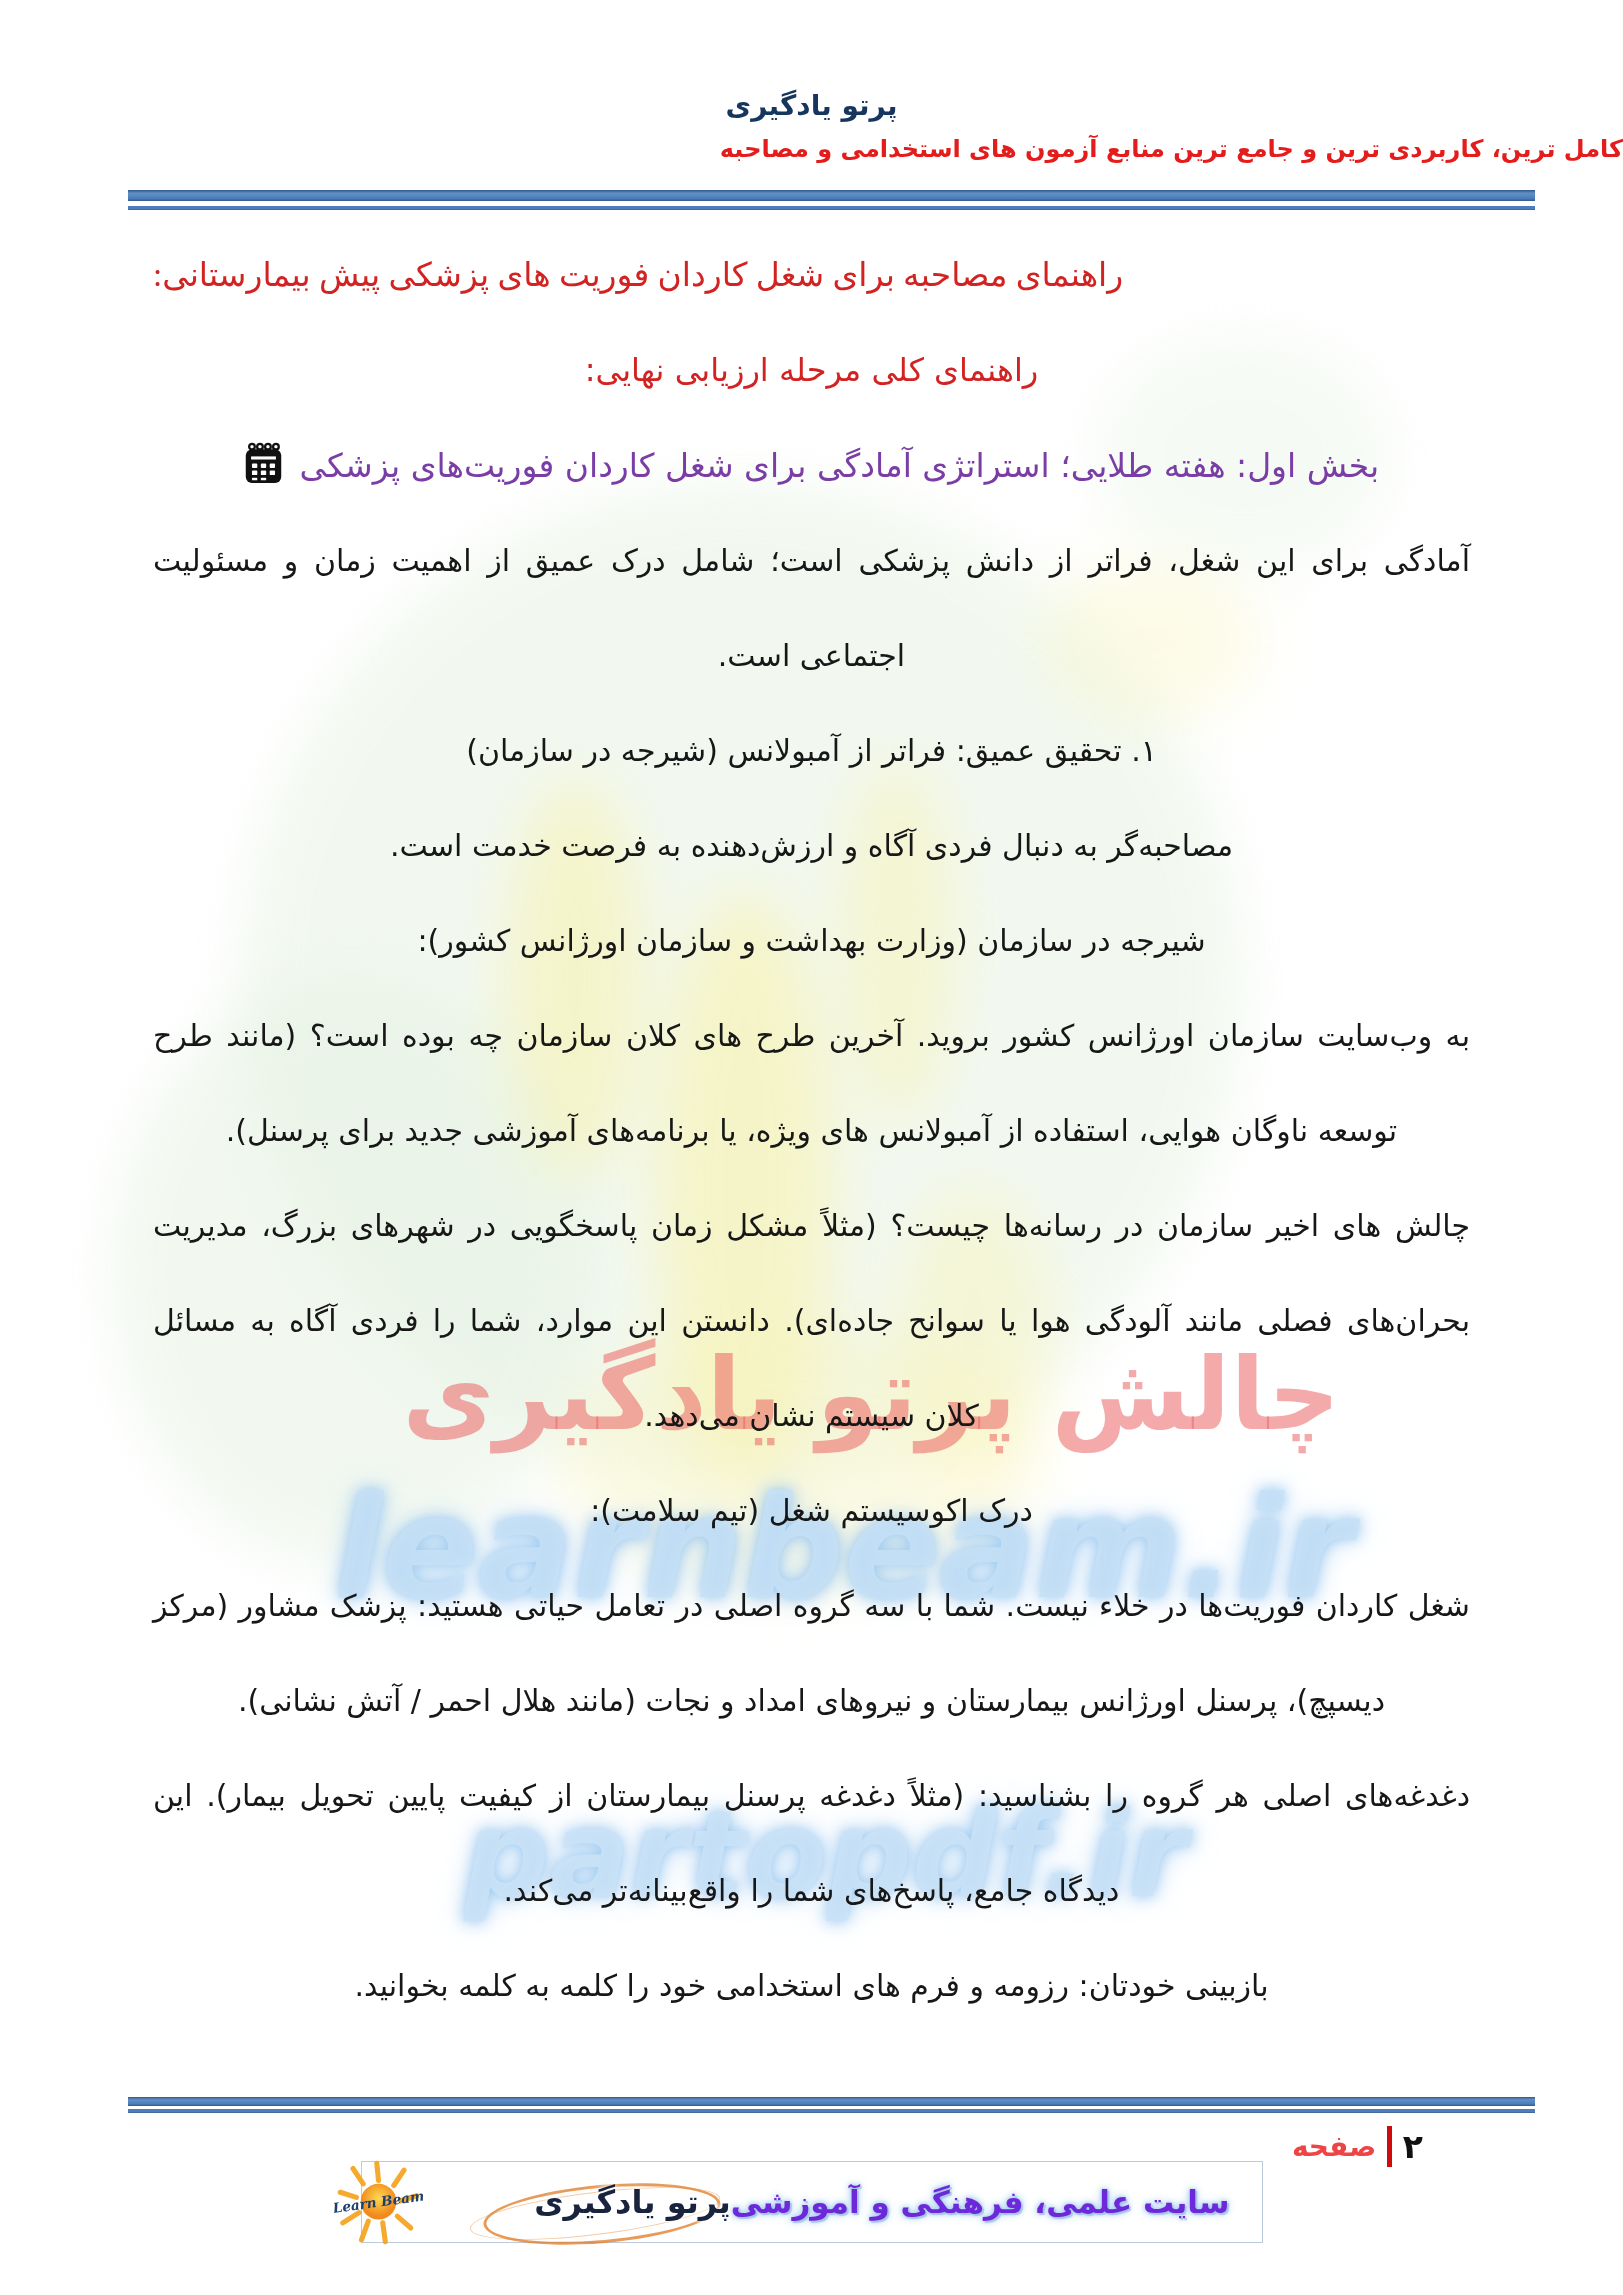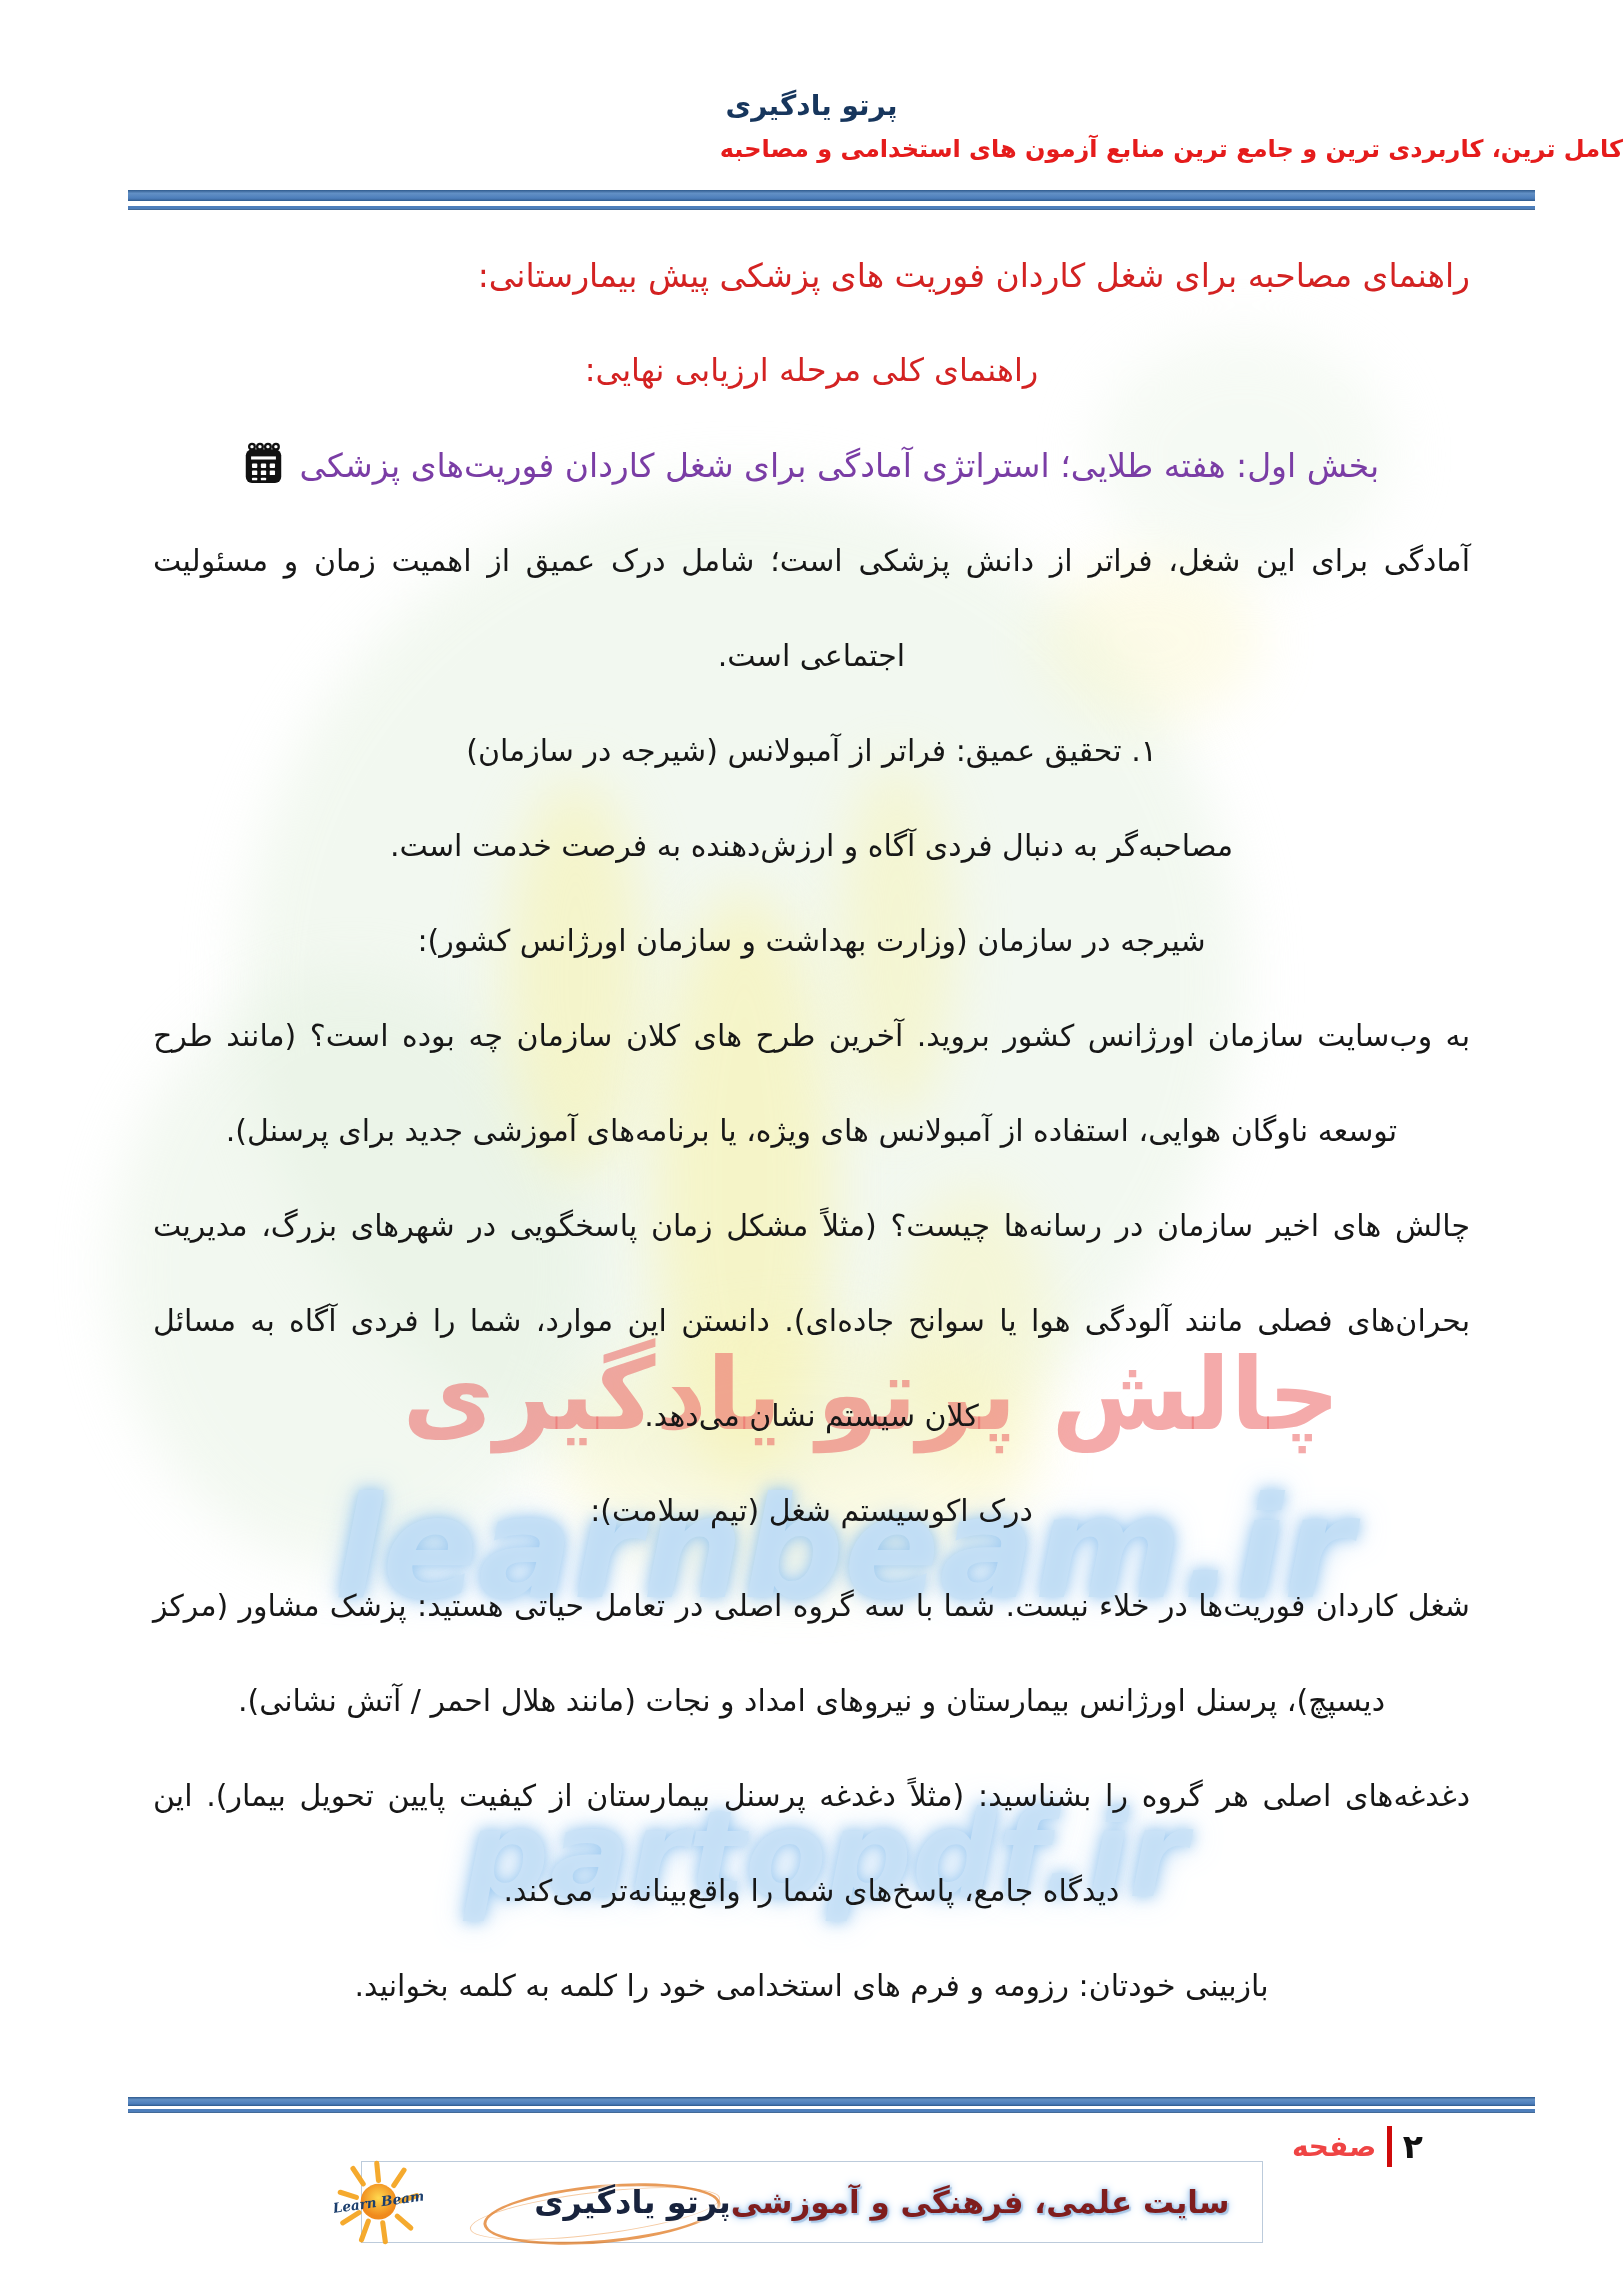--- a/index.html
+++ b/index.html
@@ -64,21 +64,21 @@
   .rule-bottom .thick{height:9.3px;}
   .rule-bottom .gap{height:2.8px;}
   .rule-bottom .thin{height:2.8px;}
 
   
   .doc{
     position:absolute;top:228px;left:153px;width:1317px;z-index:2;
     direction:rtl;color:#171717;
   }
   .line{height:95px;line-height:95px;font-size:30px;overflow:visible;white-space:nowrap;}
-  .line.center{text-align:right;}
+  .line.center{text-align:left;font-family:Liberation Serif, serif;}
   .line.end{text-align:center;}
   .line.full{text-align:justify;text-align-last:justify;}
   .h-red{color:#d32222;font-size:33px;}
   .h-red2{color:#d32222;font-size:32px;}
   .h-purple{color:#7a3da5;font-size:33px;}
   .cal{vertical-align:middle;margin-right:16.7px;position:relative;top:-3.7px;}
 
   
   .pageno{
     position:absolute;top:2126px;right:200px;z-index:2;
@@ -89,21 +89,21 @@
   .pageno .lbl{font-size:28px;color:#ef4444;font-weight:bold;}
 
   .logo-strip{
     position:absolute;top:2161px;left:50%;transform:translateX(-50%);
     width:902px;height:82px;z-index:2;
     border:0.9px solid #bccbdb;background:#ffffff;
     display:flex;flex-direction:row;align-items:center;direction:rtl;
     justify-content:space-between;padding:0 32px;box-sizing:border-box;
   }
   .slogan{
-    font-size:31px;font-weight:bold;color:#7f1d1d;white-space:nowrap;
+    font-size:31px;font-weight:bold;color:#6d28d9;white-space:nowrap;
     text-shadow:0 0 4.6px #9cc6ee,0 0 9.3px #9cc6ee,1.9px 1.9px 0.9px rgba(70,120,180,.4);
   }
   .brand{position:relative;white-space:nowrap;margin-left:111px;}
   .brand .ring{
     position:absolute;left:-51px;top:1.9px;width:232px;height:52px;
     border:3.7px solid rgba(224,122,34,.75);border-radius:50%;
     transform:rotate(-5deg);
   }
   .brand .ring2{
     position:absolute;left:-65px;top:9.3px;width:250px;height:41px;

